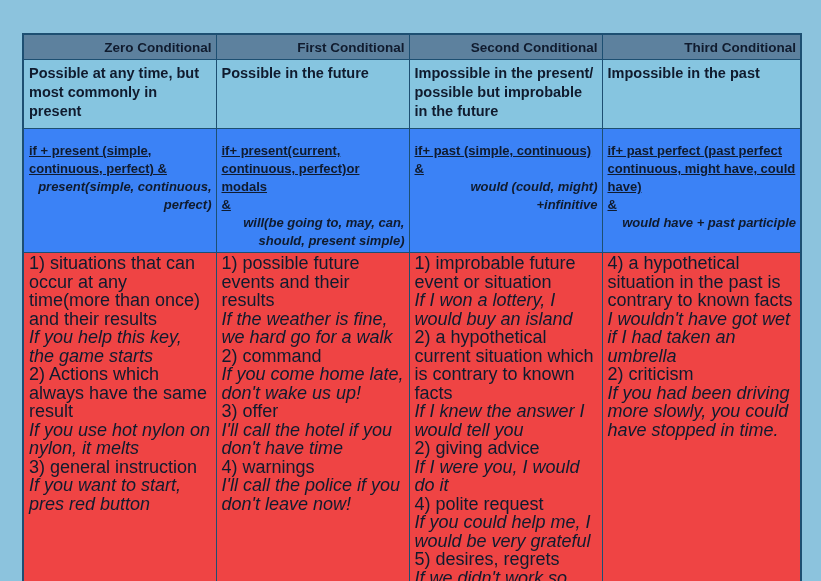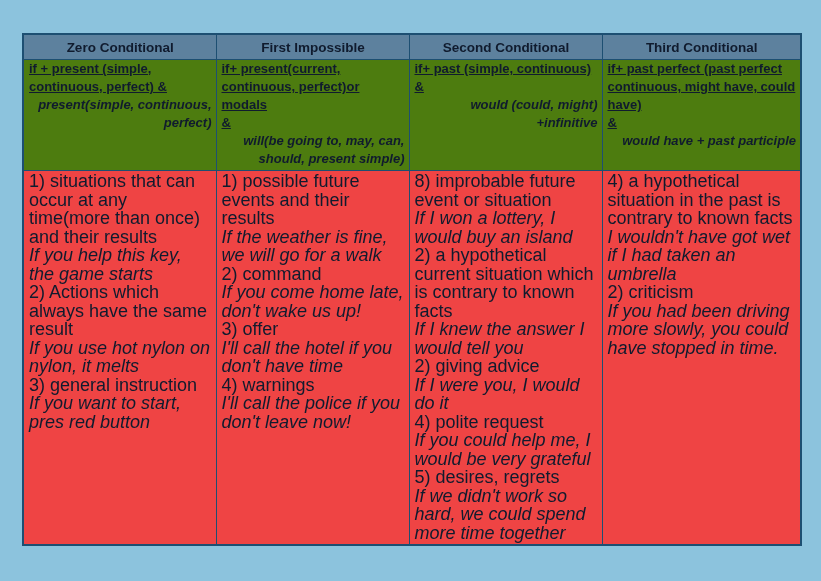--- a/index.html
+++ b/index.html
@@ -64,45 +64,45 @@
 
   col.c1 { width: 193px; }
   col.c2 { width: 193px; }
   col.c3 { width: 193px; }
   col.c4 { width: 199px; }
 
   
   tr.head th {
     background: #5d819e;
     height: 22px;
-    text-align: center;
+    text-align: right;
     font-size: 13.5px;
     font-weight: bold;
     vertical-align: middle;
     padding-top: 1px;
     padding-bottom: 1px;
   }
 
   
   tr.desc td {
     background: #86c5e0;
     font-size: 14.5px;
     font-weight: bold;
     line-height: 19px;
     height: 62px;
     padding-top: 4px;
   }
 
   
   tr.form td {
-    background: #4d7c0f;
+    background: #3b82f6;
     font-size: 13px;
     line-height: 18px;
     height: 105px;
-    padding-top: 0;
+    padding-top: 13px;
   }
   tr.form .u {
     font-weight: bold;
     text-decoration: underline;
     display: block;
   }
   tr.form .i {
     font-weight: bold;
     font-style: italic;
     display: block;
@@ -131,26 +131,32 @@
   <table class="grid">
     <colgroup>
       <col class="c1">
         <col class="c2">
         <col class="c3">
         <col class="c4">
     </colgroup>
     <thead>
       <tr class="head">
         <th>Zero Conditional</th>
-        <th>First Impossible</th>
+        <th>First Conditional</th>
         <th>Second Conditional</th>
         <th>Third Conditional</th>
       </tr>
     </thead>
     <tbody>
+      <tr class="desc">
+        <td> Possible at any time, but most commonly in present</td>
+        <td>Possible in the future</td>
+        <td>Impossible in the present/ possible but improbable in the future</td>
+        <td>Impossible in the past</td>
+      </tr>
       <tr class="form">
         <td>
             <span class="u">if + present (simple, continuous, perfect) &amp;</span>
             <span class="i">present(simple, continuous, perfect)</span>
           </td>
         <td>
             <span class="u">if+ present(current, continuous, perfect)or modals</span>
             <span class="u">&amp;</span>
             <span class="i">will(be going to, may, can, should, present simple)</span>
           </td>
@@ -170,30 +176,30 @@
         <td>
             <span class="n">1) situations that can occur at any time(more than once) and their results</span>
             <span class="e">If you help this key, the game starts</span>
             <span class="n">2) Actions which always have the same result</span>
             <span class="e">If you use hot nylon on nylon, it melts</span>
             <span class="n">3) general instruction</span>
             <span class="e">If you want to start, pres red button</span>
           </td>
         <td>
             <span class="n">1) possible future events and their results</span>
-            <span class="e">If the weather is fine, we will go for a walk</span>
+            <span class="e">If the weather is fine, we hard go for a walk</span>
             <span class="n">2) command</span>
             <span class="e">If you come home late, don't wake us up!</span>
             <span class="n">3) offer</span>
             <span class="e">I'll call the hotel if you don't have time</span>
             <span class="n">4) warnings</span>
             <span class="e">I'll call the police if you don't leave now!</span>
           </td>
         <td>
-            <span class="n">8) improbable future event or situation</span>
+            <span class="n">1) improbable future event or situation</span>
             <span class="e">If I won a lottery, I would buy an island</span>
             <span class="n">2) a hypothetical current situation which is contrary to known facts</span>
             <span class="e">If I knew the answer I would tell you</span>
             <span class="n">2) giving advice</span>
             <span class="e">If I were you, I would do it</span>
             <span class="n">4) polite request</span>
             <span class="e">If you could help me, I would be very grateful</span>
             <span class="n">5) desires, regrets</span>
             <span class="e">If we didn't work so hard, we could spend more time together</span>
           </td>

